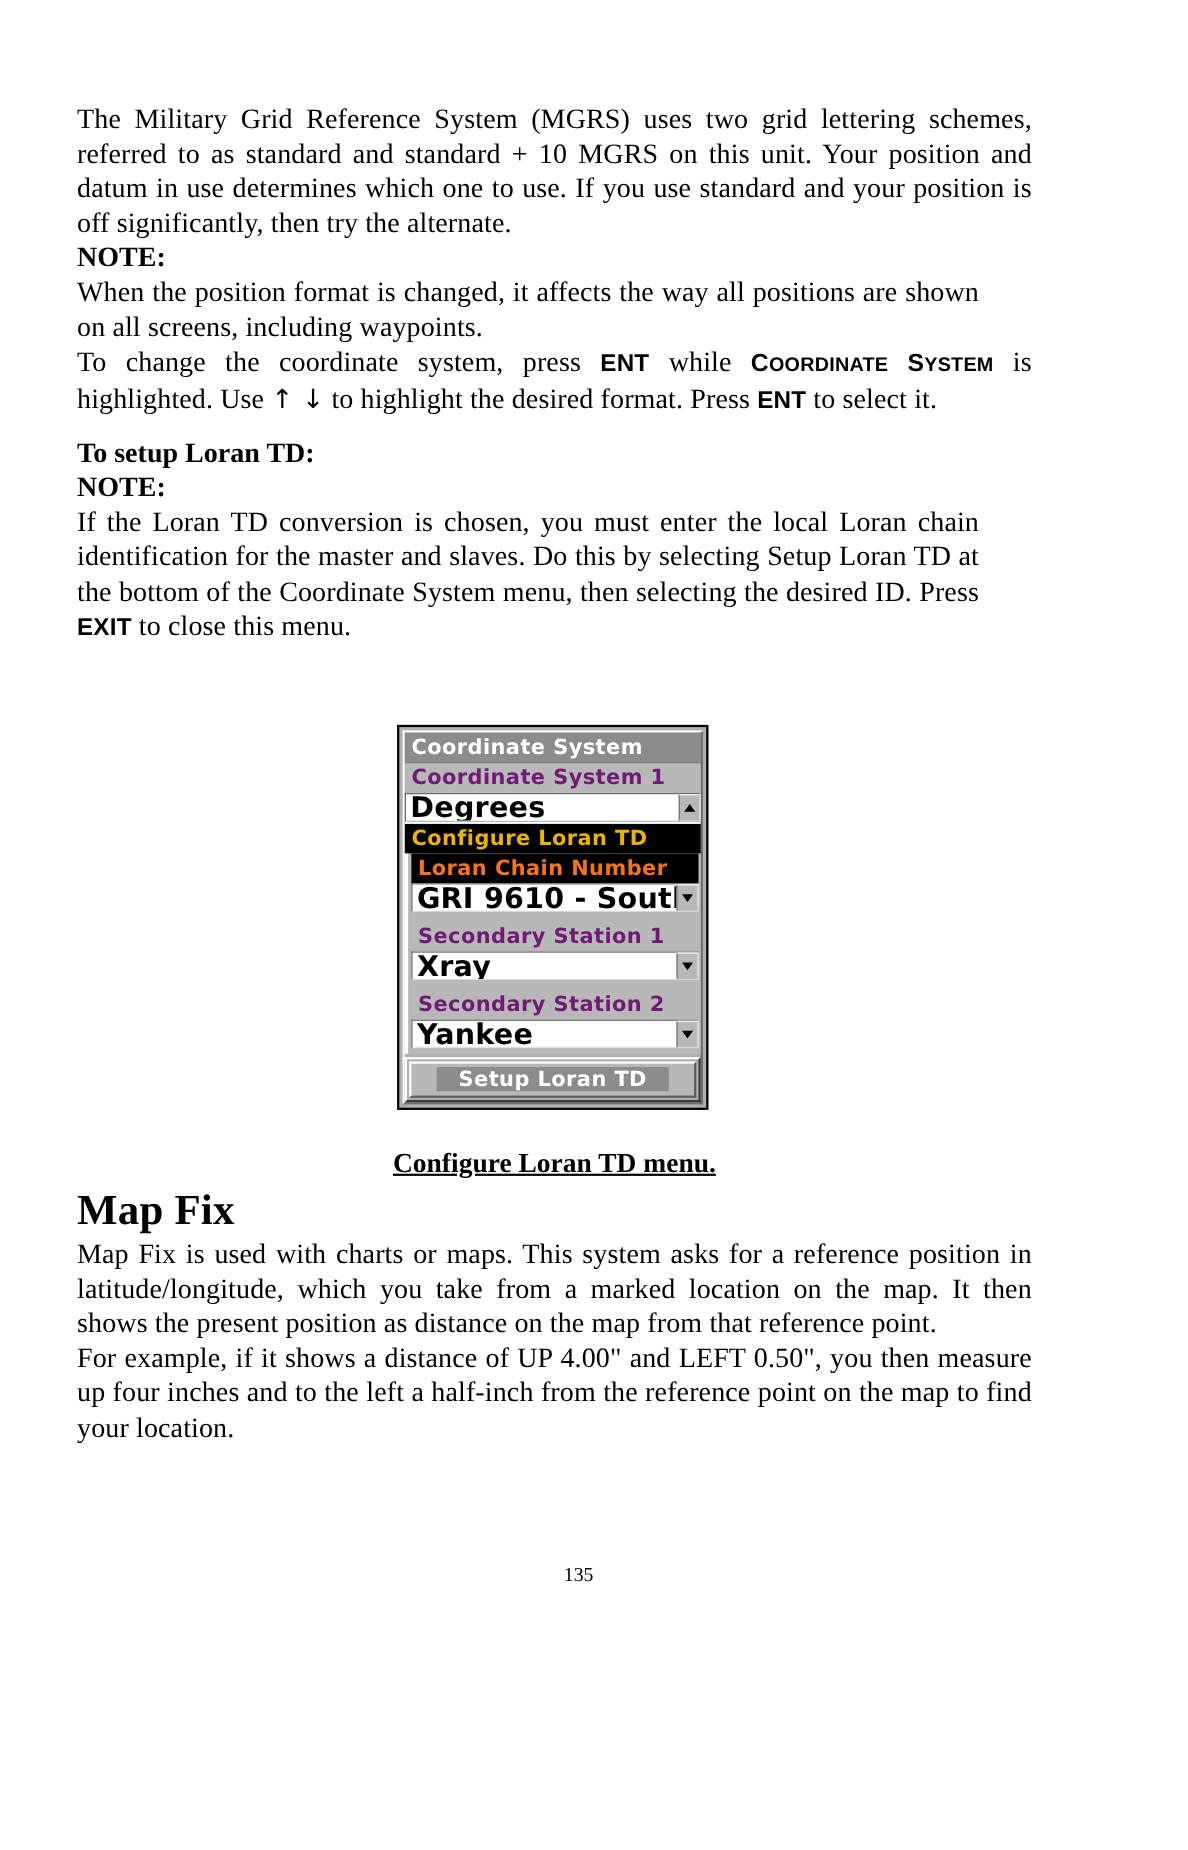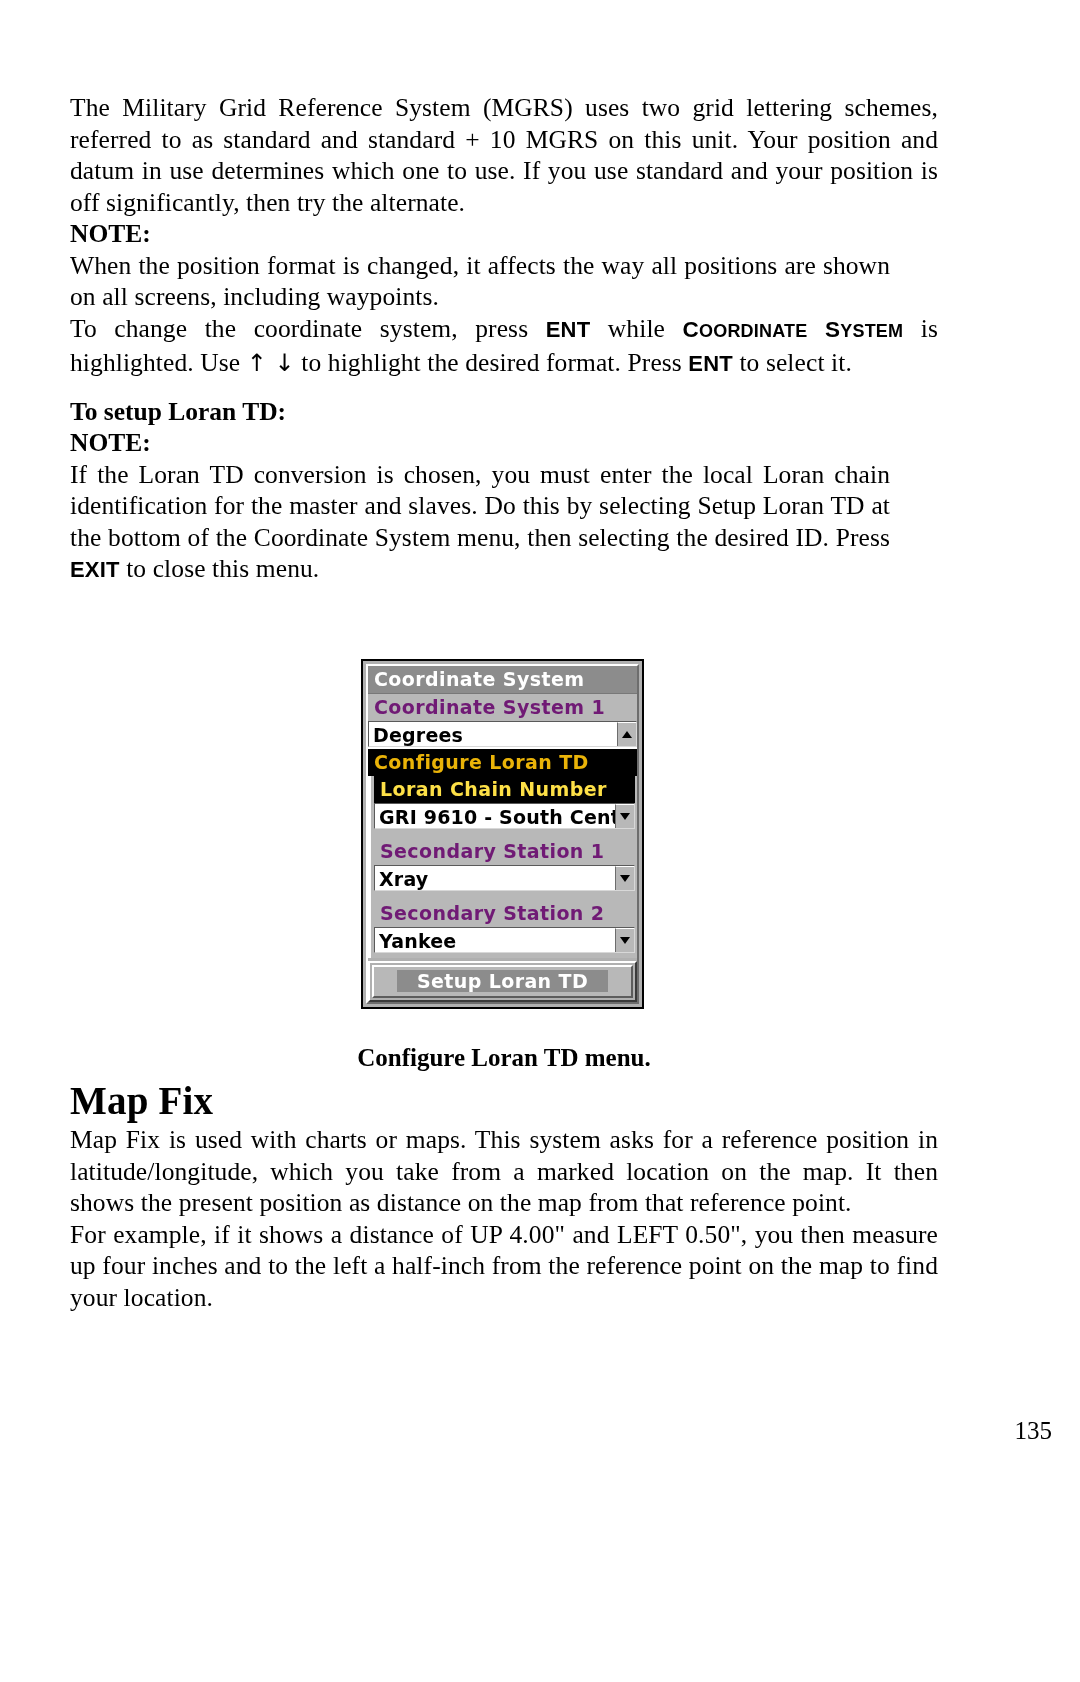--- a/index.html
+++ b/index.html
@@ -121,21 +121,21 @@
     background: #b8b8b8;
     color: #701a75;
     font-size: 19px;
     font-weight: bold;
     padding: 2px 0 3px 6px;
     letter-spacing: 0.4px;
     line-height: 22px;
   }
   .field-label.inverse {
     background: #000000;
-    color: #fde047;
+    color: #f97316;
   }
   .section-bar {
     background: #000000;
     color: #eab308;
     font-size: 19px;
     font-weight: bold;
     padding: 2px 0 3px 6px;
     letter-spacing: 0.4px;
     line-height: 22px;
     border-top: 2px solid #ffffff;
@@ -154,21 +154,21 @@
     border-top: 1px solid #5a5a5a;
     border-left: 1px solid #5a5a5a;
     border-right: 1px solid #d8d8d8;
     border-bottom: 1px solid #d8d8d8;
     margin: 0;
     height: 26px;
     box-sizing: border-box;
   }
   .combo .val {
     flex: 1 1 auto;
-    font-size: 19px;
+    font-size: 26px;
     font-weight: bold;
     color: #000000;
     padding: 1px 16px 0 4px;
     line-height: 24px;
     letter-spacing: 0.2px;
     white-space: nowrap;
     overflow: hidden;
   }
   .combo .arrowbox {
     flex: 0 0 18px;
@@ -228,29 +228,30 @@
 
   .caption {
     position: absolute;
     left: 70px;
     top: 1043px;
     width: 868px;
     text-align: center;
     font-size: 25px;
     line-height: 30px;
     font-weight: bold;
+    text-decoration: underline;
   }
 
   .pagenum {
     position: absolute;
     left: 0;
     top: 1416px;
     width: 1052px;
-    text-align: right;
-    font-size: 25px;
+    text-align: center;
+    font-size: 18px;
     line-height: 30px;
   }
 </style>
 </head>
 <body>
 
 <div class="page">
 
   <div class="content">
 

